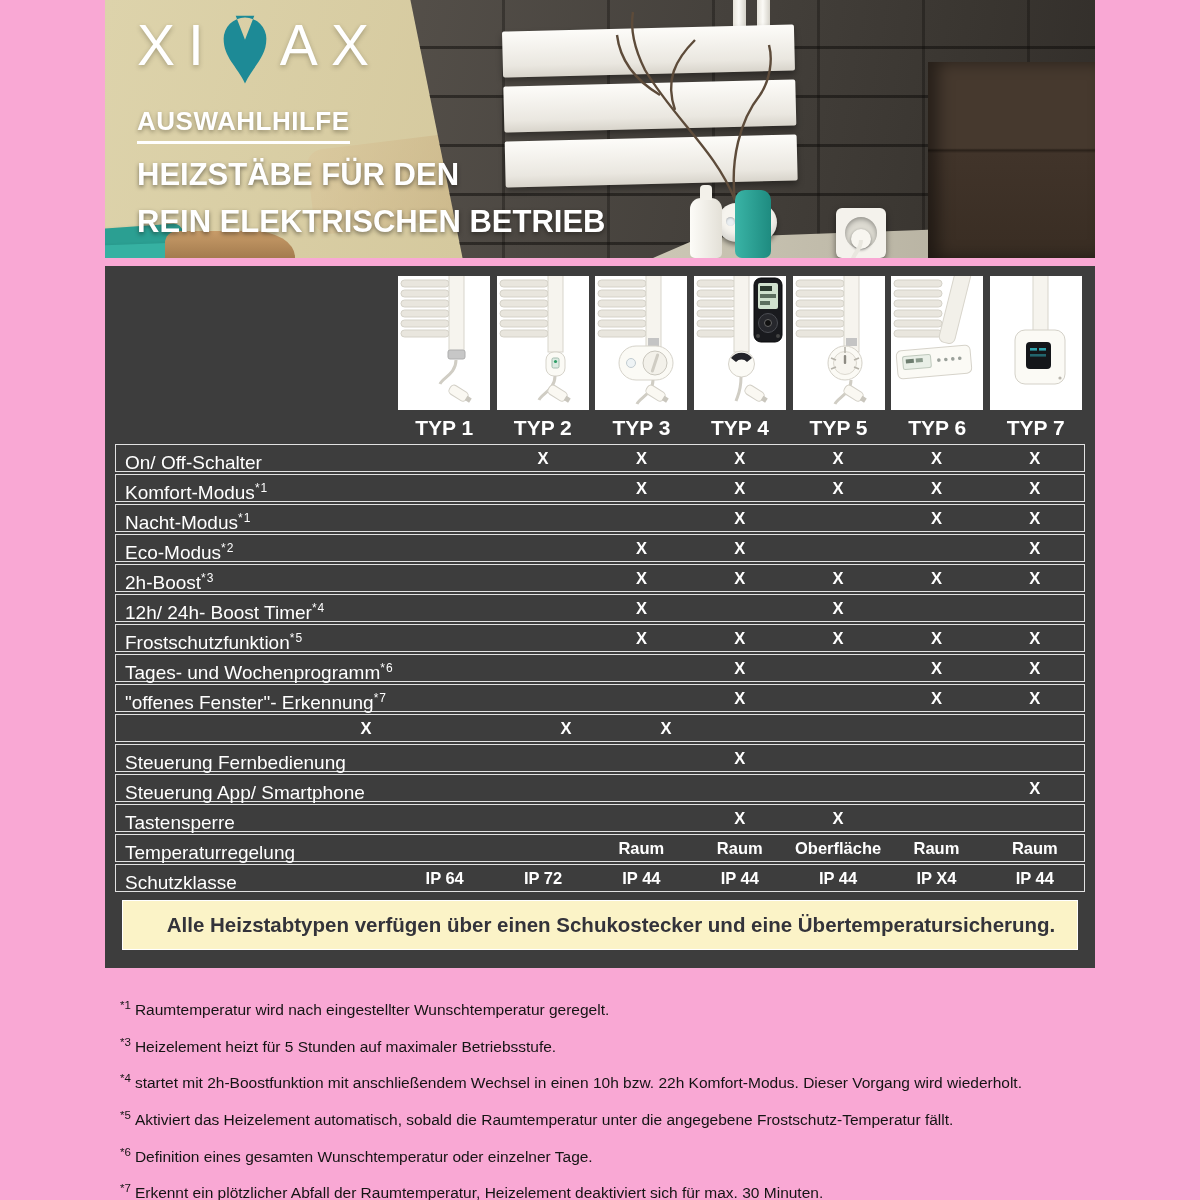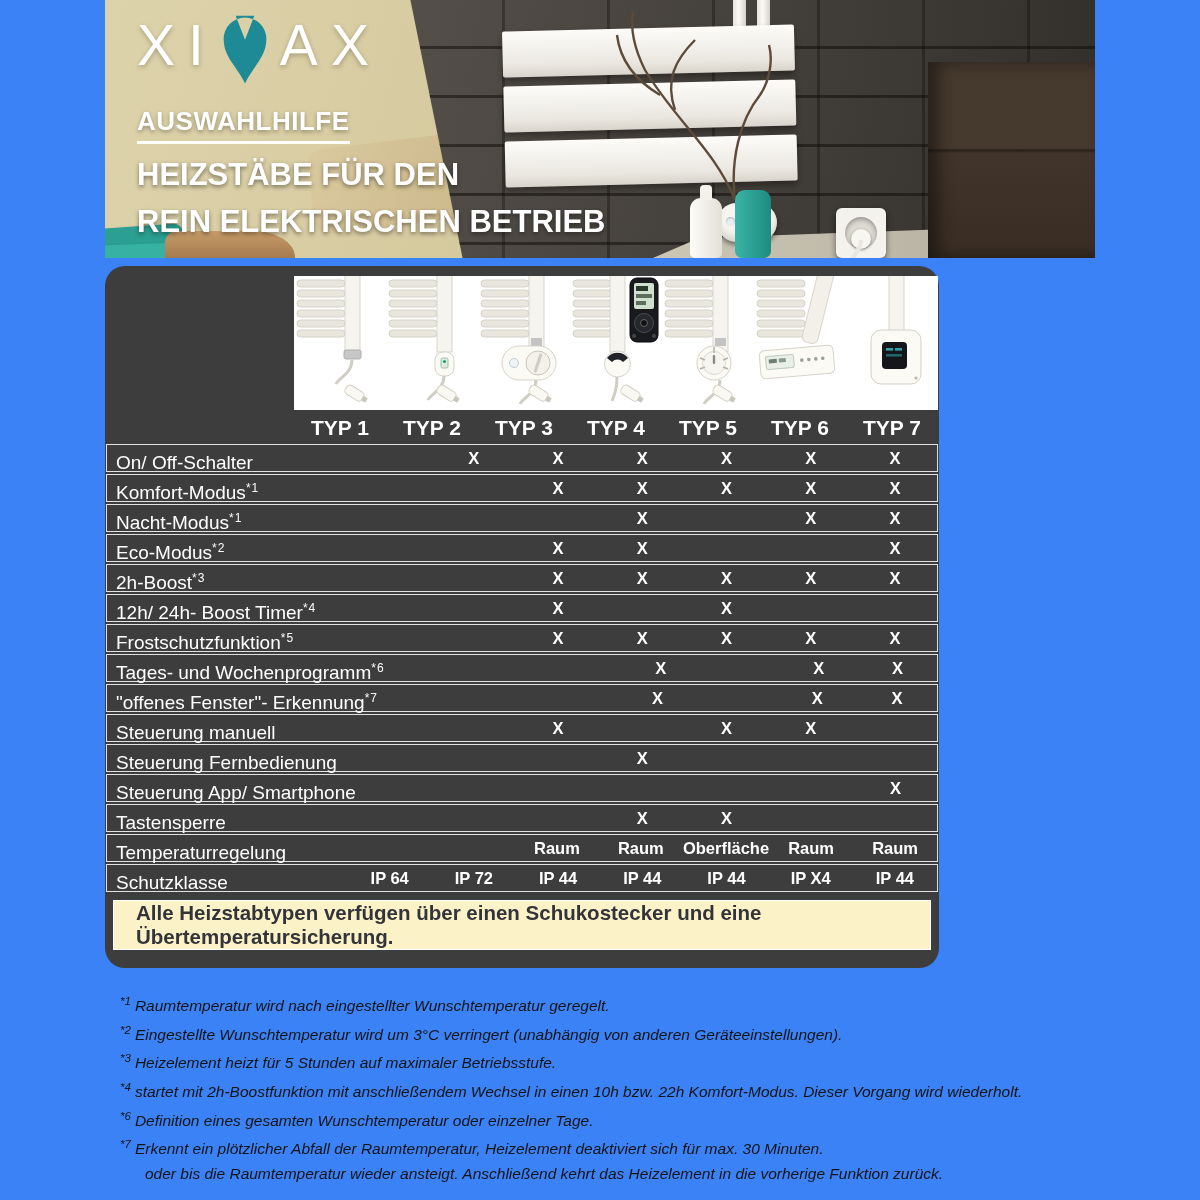--- a/index.html
+++ b/index.html
@@ -1,16 +1,16 @@
 <!DOCTYPE html>
 <html><head>
 <meta charset="utf-8">
 <style>
   html,body{margin:0;padding:0;background:#fff;}
-  .page{position:relative;width:1200px;height:1200px;background:#3b82f6;overflow:hidden;
+  .page{position:relative;width:1200px;height:1200px;background:#f9a8d4;overflow:hidden;
         font-family:"Liberation Sans", sans-serif;}
   
   .hero{position:absolute;left:105px;top:0;width:990px;height:258px;overflow:hidden;
         background:linear-gradient(105deg,#ddd3ab 0%,#d5c99e 40%,#cabd8f 75%,#c3b586 100%);}
   .wood-back{position:absolute;left:205px;top:140px;width:180px;height:85px;border-radius:16px;
         background:linear-gradient(120deg,#dbc69b,#c2a878);transform:rotate(-7deg);opacity:.55;}
   .dark-wall{position:absolute;left:295px;top:0;width:695px;height:258px;
         clip-path:polygon(1.5% 0,100% 0,100% 100%,9% 100%);
         background:
           repeating-linear-gradient(to bottom, rgba(0,0,0,0) 0 46px, rgba(12,10,8,.5) 46px 49px),
@@ -58,38 +58,38 @@
         background:linear-gradient(180deg,#c89c69,#a27a4d);}
   .hero-text{position:absolute;left:32px;top:12px;z-index:30;color:#fff;}
   .logo{display:flex;align-items:flex-start;font-size:57px;letter-spacing:13px;font-weight:400;
         text-shadow:0 2px 5px rgba(40,35,20,.3);}
   .logo svg{margin:2px 9px 0 2px;}
   .kicker{margin-top:20px;width:fit-content;font-size:26px;font-weight:700;letter-spacing:.5px;
         padding-bottom:4px;border-bottom:3px solid #fff;text-shadow:0 2px 4px rgba(40,35,20,.4);}
   .t1{margin-top:13px;font-size:31px;font-weight:700;text-shadow:0 2px 4px rgba(20,18,14,.5);}
   .t2{margin-top:11px;font-size:31px;font-weight:700;text-shadow:0 2px 4px rgba(20,18,14,.5);}
   
-  .panel{position:absolute;left:105px;top:266px;width:834px;background:#3d3d3d;
-        padding:10px 1px 18px;box-sizing:border-box;border-radius:20px;}
+  .panel{position:absolute;left:105px;top:266px;width:990px;background:#3d3d3d;
+        padding:10px 10px 18px;box-sizing:border-box;}
   .phead{display:flex;}
   .pspacer{width:284px;}
   .pcol{width:100px;text-align:center;}
   .tile{width:92px;height:134px;margin:0 auto;background:#fff;}
   .typlabel{height:34px;line-height:36px;color:#fff;font-weight:700;font-size:21px;}
   .trow{display:flex;height:28px;border:1px solid #e2e2e2;margin-bottom:2px;box-sizing:border-box;
         line-height:26px;}
   .lcell{width:284px;padding-left:9px;box-sizing:border-box;color:#fff;font-size:19px;white-space:nowrap;}
   .lcell sup{font-size:12px;letter-spacing:1px;}
   .vcell{width:100px;text-align:center;color:#fff;font-weight:700;font-size:16.5px;}
   .banner{margin:8px 7px 0;height:48px;background:#fbf3c7;border:1px solid #fff;
         display:flex;align-items:center;justify-content:center;}
   .banner span{font-weight:700;font-size:20.5px;color:#33333a;margin-left:22px;}
   
   .footnotes{position:absolute;left:120px;top:993px;width:990px;color:#141414;}
-  .fnline{font-style:italic;font-size:15.5px;margin-bottom:7.5px;line-height:17px;}
+  .fnline{font-size:15.5px;margin-bottom:7.5px;line-height:25px;}
   .fnmark{font-size:11.5px;margin-right:4px;}
   .cont{padding-left:25px;}
 </style>
 </head>
 <body>
 
 <div class="page">
 
   <header class="hero">
     <div class="wood-back"></div>
@@ -383,21 +383,20 @@
           <div class="lcell"><span>"offenes Fenster"- Erkennung</span><sup>*7</sup></div>
           <div class="vcell"></div>
           <div class="vcell"></div>
           <div class="vcell"></div>
           <div class="vcell">X</div>
           <div class="vcell"></div>
           <div class="vcell">X</div>
           <div class="vcell">X</div>
         </div>
         <div class="trow">
-          <div class="lcell"><span>Steuerung manuell</span><sup></sup></div>
           <div class="vcell"></div>
           <div class="vcell"></div>
           <div class="vcell">X</div>
           <div class="vcell"></div>
           <div class="vcell">X</div>
           <div class="vcell">X</div>
           <div class="vcell"></div>
         </div>
         <div class="trow">
           <div class="lcell"><span>Steuerung Fernbedienung</span><sup></sup></div>
@@ -450,20 +449,20 @@
           <div class="vcell">IP 44</div>
         </div>
       </div>
     <div class="banner">
       <span>Alle Heizstabtypen verfügen über einen Schukostecker und eine Übertemperatursicherung.</span>
     </div>
   </section>
 
   <section class="footnotes">
       <div class="fnline"><sup class="fnmark">*1</sup><span>Raumtemperatur wird nach eingestellter Wunschtemperatur geregelt.</span></div>
-      <div class="fnline"><sup class="fnmark">*2</sup><span>Eingestellte Wunschtemperatur wird um 3°C verringert (unabhängig von anderen Geräteeinstellungen).</span></div>
       <div class="fnline"><sup class="fnmark">*3</sup><span>Heizelement heizt für 5 Stunden auf maximaler Betriebsstufe.</span></div>
       <div class="fnline"><sup class="fnmark">*4</sup><span>startet mit 2h-Boostfunktion mit anschließendem Wechsel in einen 10h bzw. 22h Komfort-Modus. Dieser Vorgang wird wiederholt.</span></div>
+      <div class="fnline"><sup class="fnmark">*5</sup><span>Aktiviert das Heizelement automatisch, sobald die Raumtemperatur unter die angegebene Frostschutz-Temperatur fällt.</span></div>
       <div class="fnline"><sup class="fnmark">*6</sup><span>Definition eines gesamten Wunschtemperatur oder einzelner Tage.</span></div>
       <div class="fnline"><sup class="fnmark">*7</sup><span>Erkennt ein plötzlicher Abfall der Raumtemperatur, Heizelement deaktiviert sich für max. 30 Minuten.</span></div>
       <div class="fnline cont"><span>oder bis die Raumtemperatur wieder ansteigt. Anschließend kehrt das Heizelement in die vorherige Funktion zurück.</span></div>
     </section>
 </div>
 
 </body></html>

